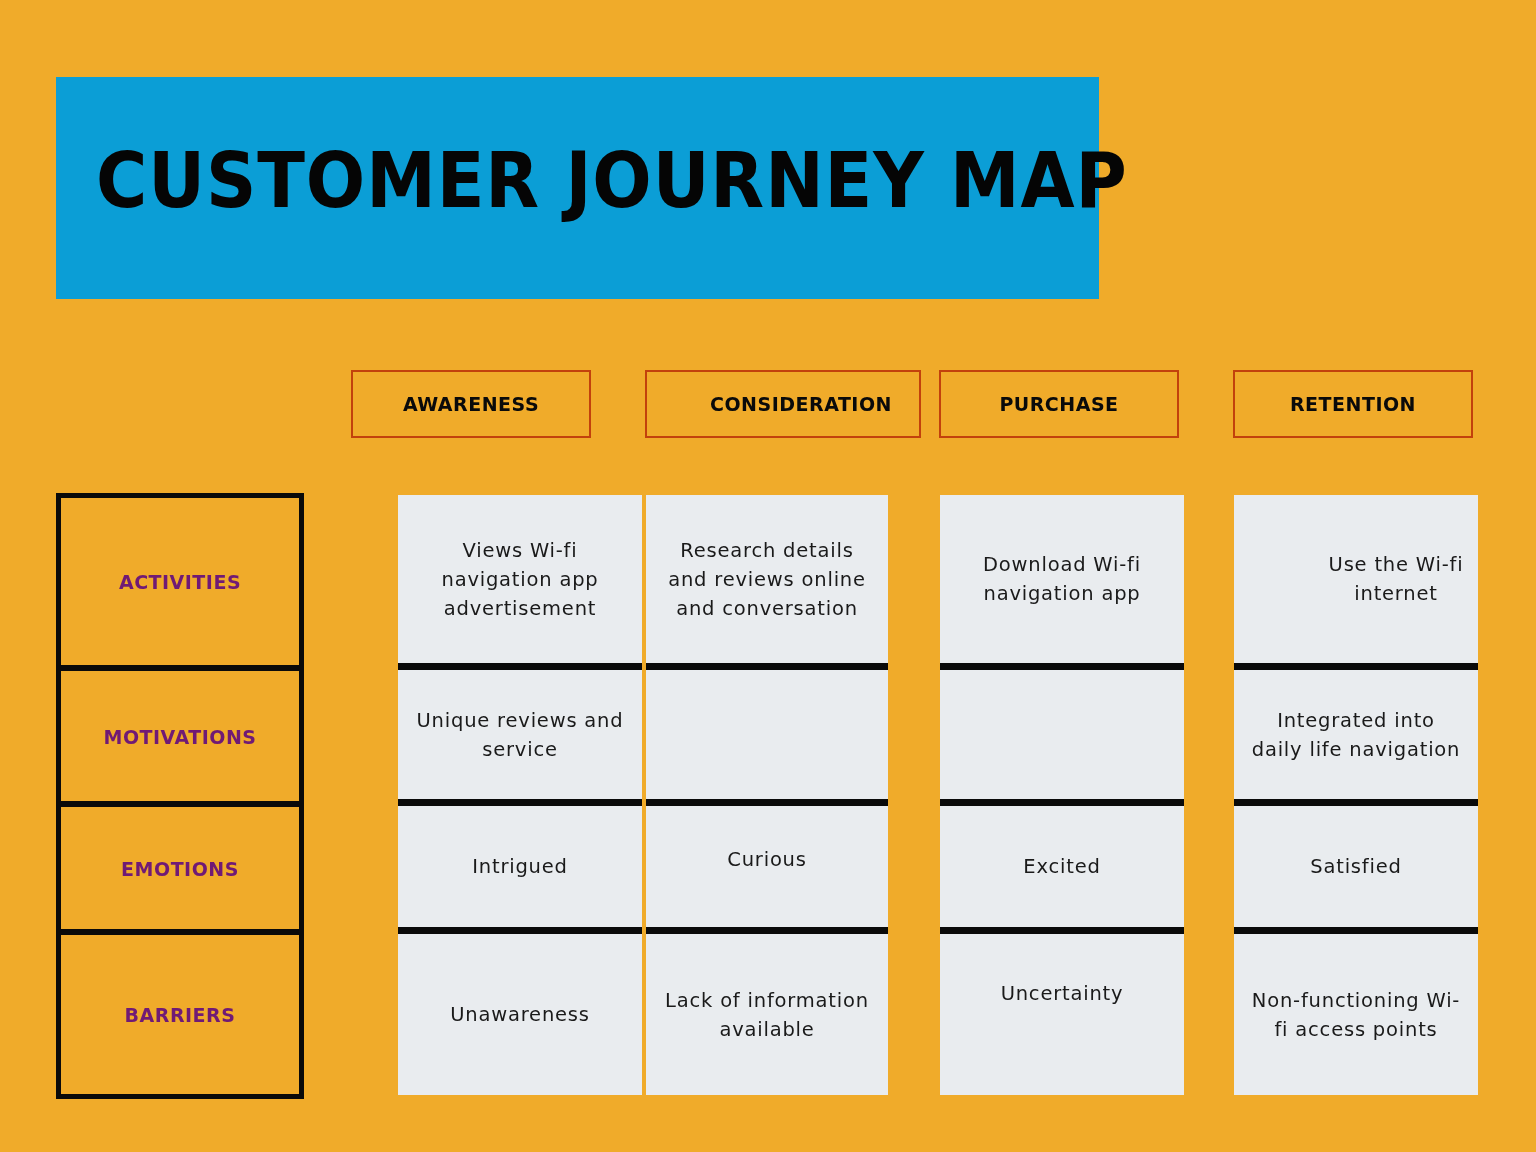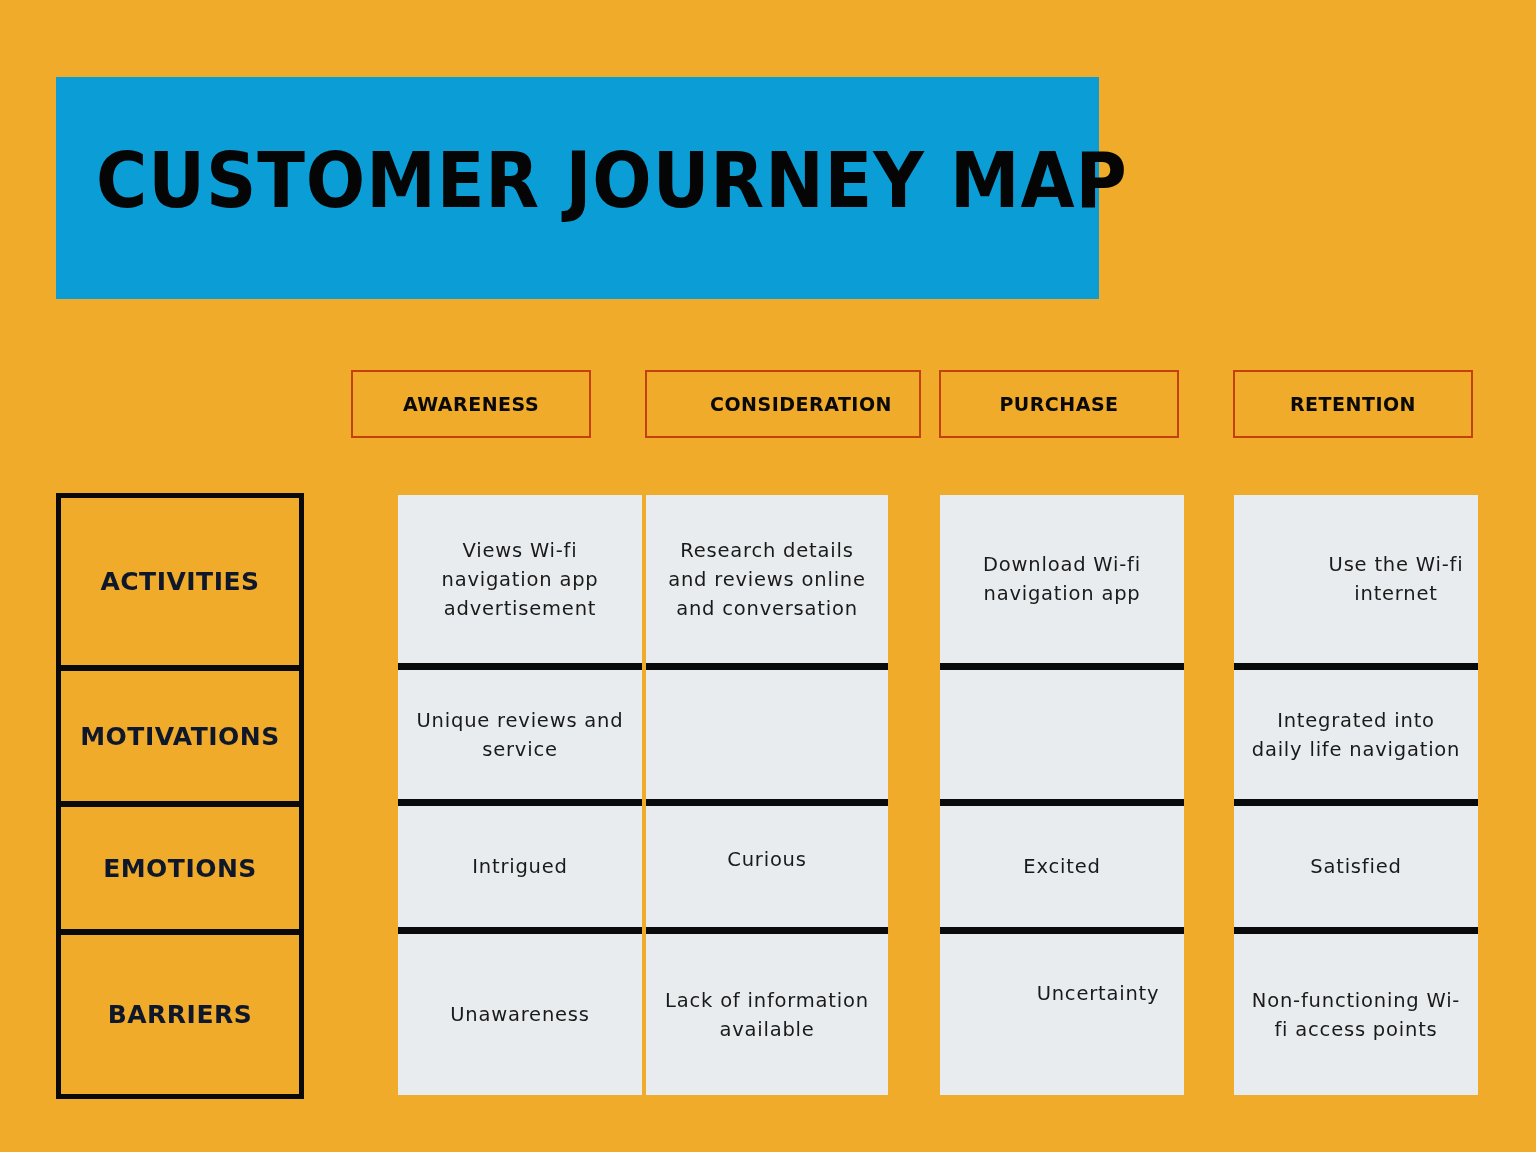--- a/index.html
+++ b/index.html
@@ -3,21 +3,21 @@
 <meta charset="utf-8">
 <style>
   html,body{margin:0;padding:0;}
   body{width:1536px;height:1152px;background:#f0ab2a;position:relative;overflow:hidden;font-family:"Liberation Sans",sans-serif;}
   .title-box{position:absolute;left:56px;top:77px;width:1043px;height:222px;background:#0b9ed6;}
   .title-text{position:absolute;left:96px;top:136px;font-family:"DejaVu Sans",sans-serif;font-weight:bold;font-size:76px;letter-spacing:1px;color:#050505;transform:scaleX(0.92);transform-origin:left center;white-space:nowrap;}
   .stage-hdr{position:absolute;top:370px;width:236px;height:64px;border:2px solid #c2410c;box-sizing:content-box;display:flex;align-items:center;justify-content:center;}
   .stage-hdr span{font-family:"DejaVu Sans",sans-serif;font-weight:bold;font-size:19px;letter-spacing:0.5px;color:#0a0a0a;}
   .row-labels{position:absolute;left:56px;top:493px;width:238px;height:596px;border:5px solid #0a0a0a;}
   .row-label{position:absolute;left:0;width:238px;display:flex;align-items:center;justify-content:center;}
-  .row-label span{font-family:"DejaVu Sans",sans-serif;font-weight:bold;font-size:25px;letter-spacing:0.5px;color:#0f172a;}
+  .row-label span{font-family:"DejaVu Sans",sans-serif;font-weight:bold;font-size:19px;letter-spacing:0.5px;color:#701a75;}
   .row-div{position:absolute;left:-5px;width:248px;height:6px;background:#0a0a0a;}
   .col{position:absolute;top:495px;width:244px;height:600px;background:#e9ecef;}
   .cell{position:absolute;left:0;width:100%;display:flex;align-items:center;justify-content:center;text-align:center;}
   .cell span{font-family:"DejaVu Sans",sans-serif;font-size:19.5px;line-height:29px;color:#1a1a1a;letter-spacing:0.8px;}
   .col-div{position:absolute;left:0;width:100%;height:7px;background:#0a0a0a;}
 </style>
 </head>
 <body>
 
 <div class="title-box"></div>
@@ -90,21 +90,21 @@
 <div class="col" style="left:940px;">
   <div class="cell" style="top:0;height:168px;">
       <span style="max-width: 210px; display: block;">Download Wi-fi navigation app</span>
     </div>
   <div class="col-div" style="top:168px;"></div>
   <div class="col-div" style="top:304px;"></div>
   <div class="cell" style="top:311px;height:121px;">
       <span style="max-width: 210px; display: block;">Excited</span>
     </div>
   <div class="col-div" style="top:432px;"></div>
-  <div class="cell" style="top:439px;height:119px;padding-left:36px;">
+  <div class="cell" style="top:439px;height:119px;">
       <span style="max-width: 210px; display: block;">Uncertainty</span>
     </div>
 </div>
 
 <div class="col" style="left:1234px;">
   <div class="cell" style="top:0;height:168px;padding-left:40px;">
       <span style="max-width: 210px; display: block;">Use the Wi-fi internet</span>
     </div>
   <div class="col-div" style="top:168px;"></div>
   <div class="cell" style="top:175px;height:129px;">

